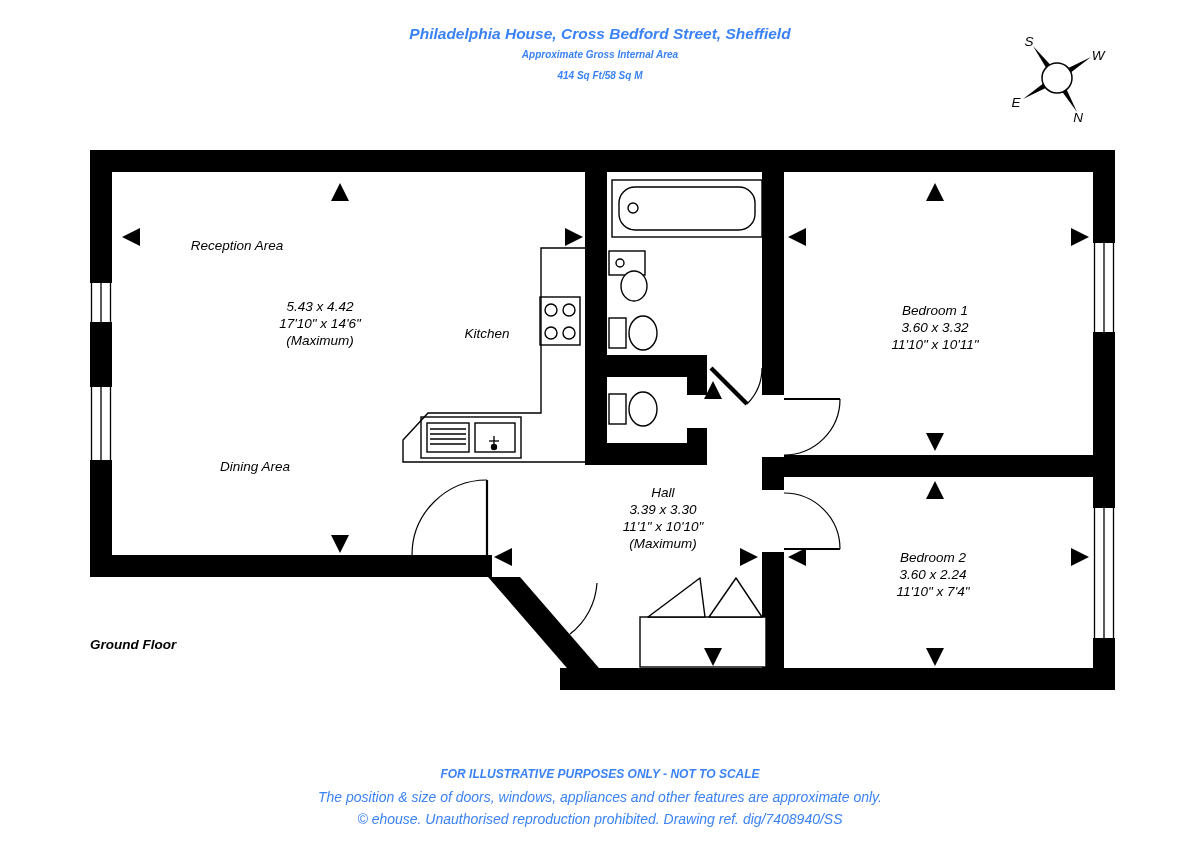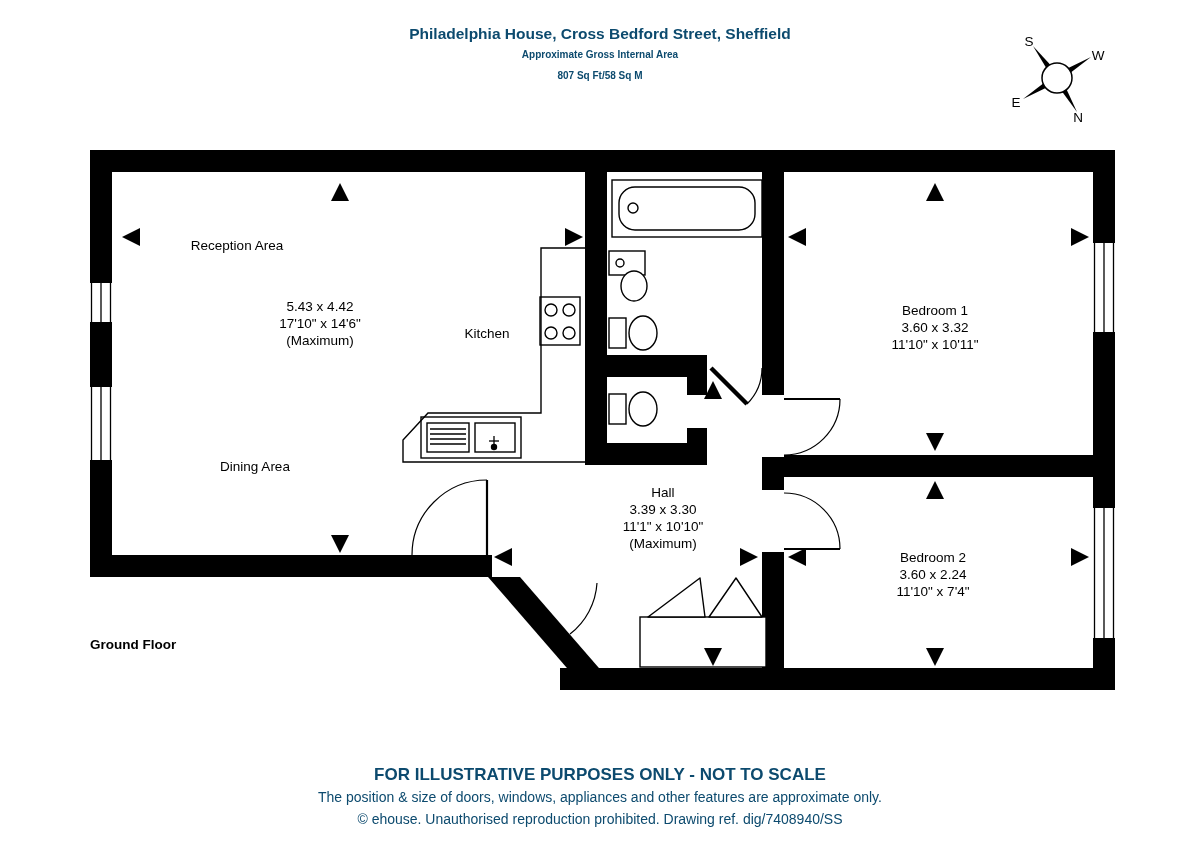--- a/index.html
+++ b/index.html
@@ -1,40 +1,40 @@
 <!DOCTYPE html>
 <html><head>
 <meta charset="utf-8">
 <style>
   html,body{margin:0;padding:0;background:#fff;}
   .page{position:relative;width:1200px;height:848px;background:#fff;overflow:hidden;
-        font-family:"Liberation Sans",sans-serif;color:#0c4a6e;}
+        font-family:"Liberation Sans",sans-serif;color:#3b82f6;font-style:italic;}
   .header{position:absolute;top:23px;left:0;width:1200px;text-align:center;}
   .header .t1{font-size:15.5px;font-weight:bold;line-height:21px;}
   .header .t2{font-size:10px;font-weight:bold;line-height:21px;}
   .footer{position:absolute;top:763px;left:0;width:1200px;text-align:center;}
-  .footer .f1{font-size:17px;font-weight:bold;line-height:23px;}
+  .footer .f1{font-size:12px;font-weight:bold;line-height:23px;}
   .footer .f2{font-size:14px;line-height:22px;}
   svg{position:absolute;left:0;top:0;}
   svg text{font-family:"Liberation Sans",sans-serif;fill:#000;font-size:13.5px;}
   .wall{fill:#000;stroke:none;}
   .thin{fill:none;stroke:#000;stroke-width:1.4;}
   .fix{fill:#fff;stroke:#000;stroke-width:1.4;}
   .arrow{fill:#000;stroke:none;}
   .winline{stroke:#000;stroke-width:1.3;}
 </style>
 </head>
 <body>
 
 <div class="page">
 
   <div class="header">
     <div class="t1">Philadelphia House, Cross Bedford Street, Sheffield</div>
     <div class="t2">Approximate Gross Internal Area</div>
-    <div class="t2">807 Sq Ft/58 Sq M</div>
+    <div class="t2">414 Sq Ft/58 Sq M</div>
   </div>
 
   <svg width="1200" height="848" viewBox="0 0 1200 848">
 
     <g>
       <rect class="wall" x="90" y="150" width="1025" height="22"></rect>
       <rect class="wall" x="90" y="150" width="22" height="133"></rect>
       <rect class="wall" x="90" y="322" width="22" height="65"></rect>
       <rect class="wall" x="90" y="460" width="22" height="117"></rect>
       <rect class="wall" x="90" y="555" width="402" height="22"></rect>

